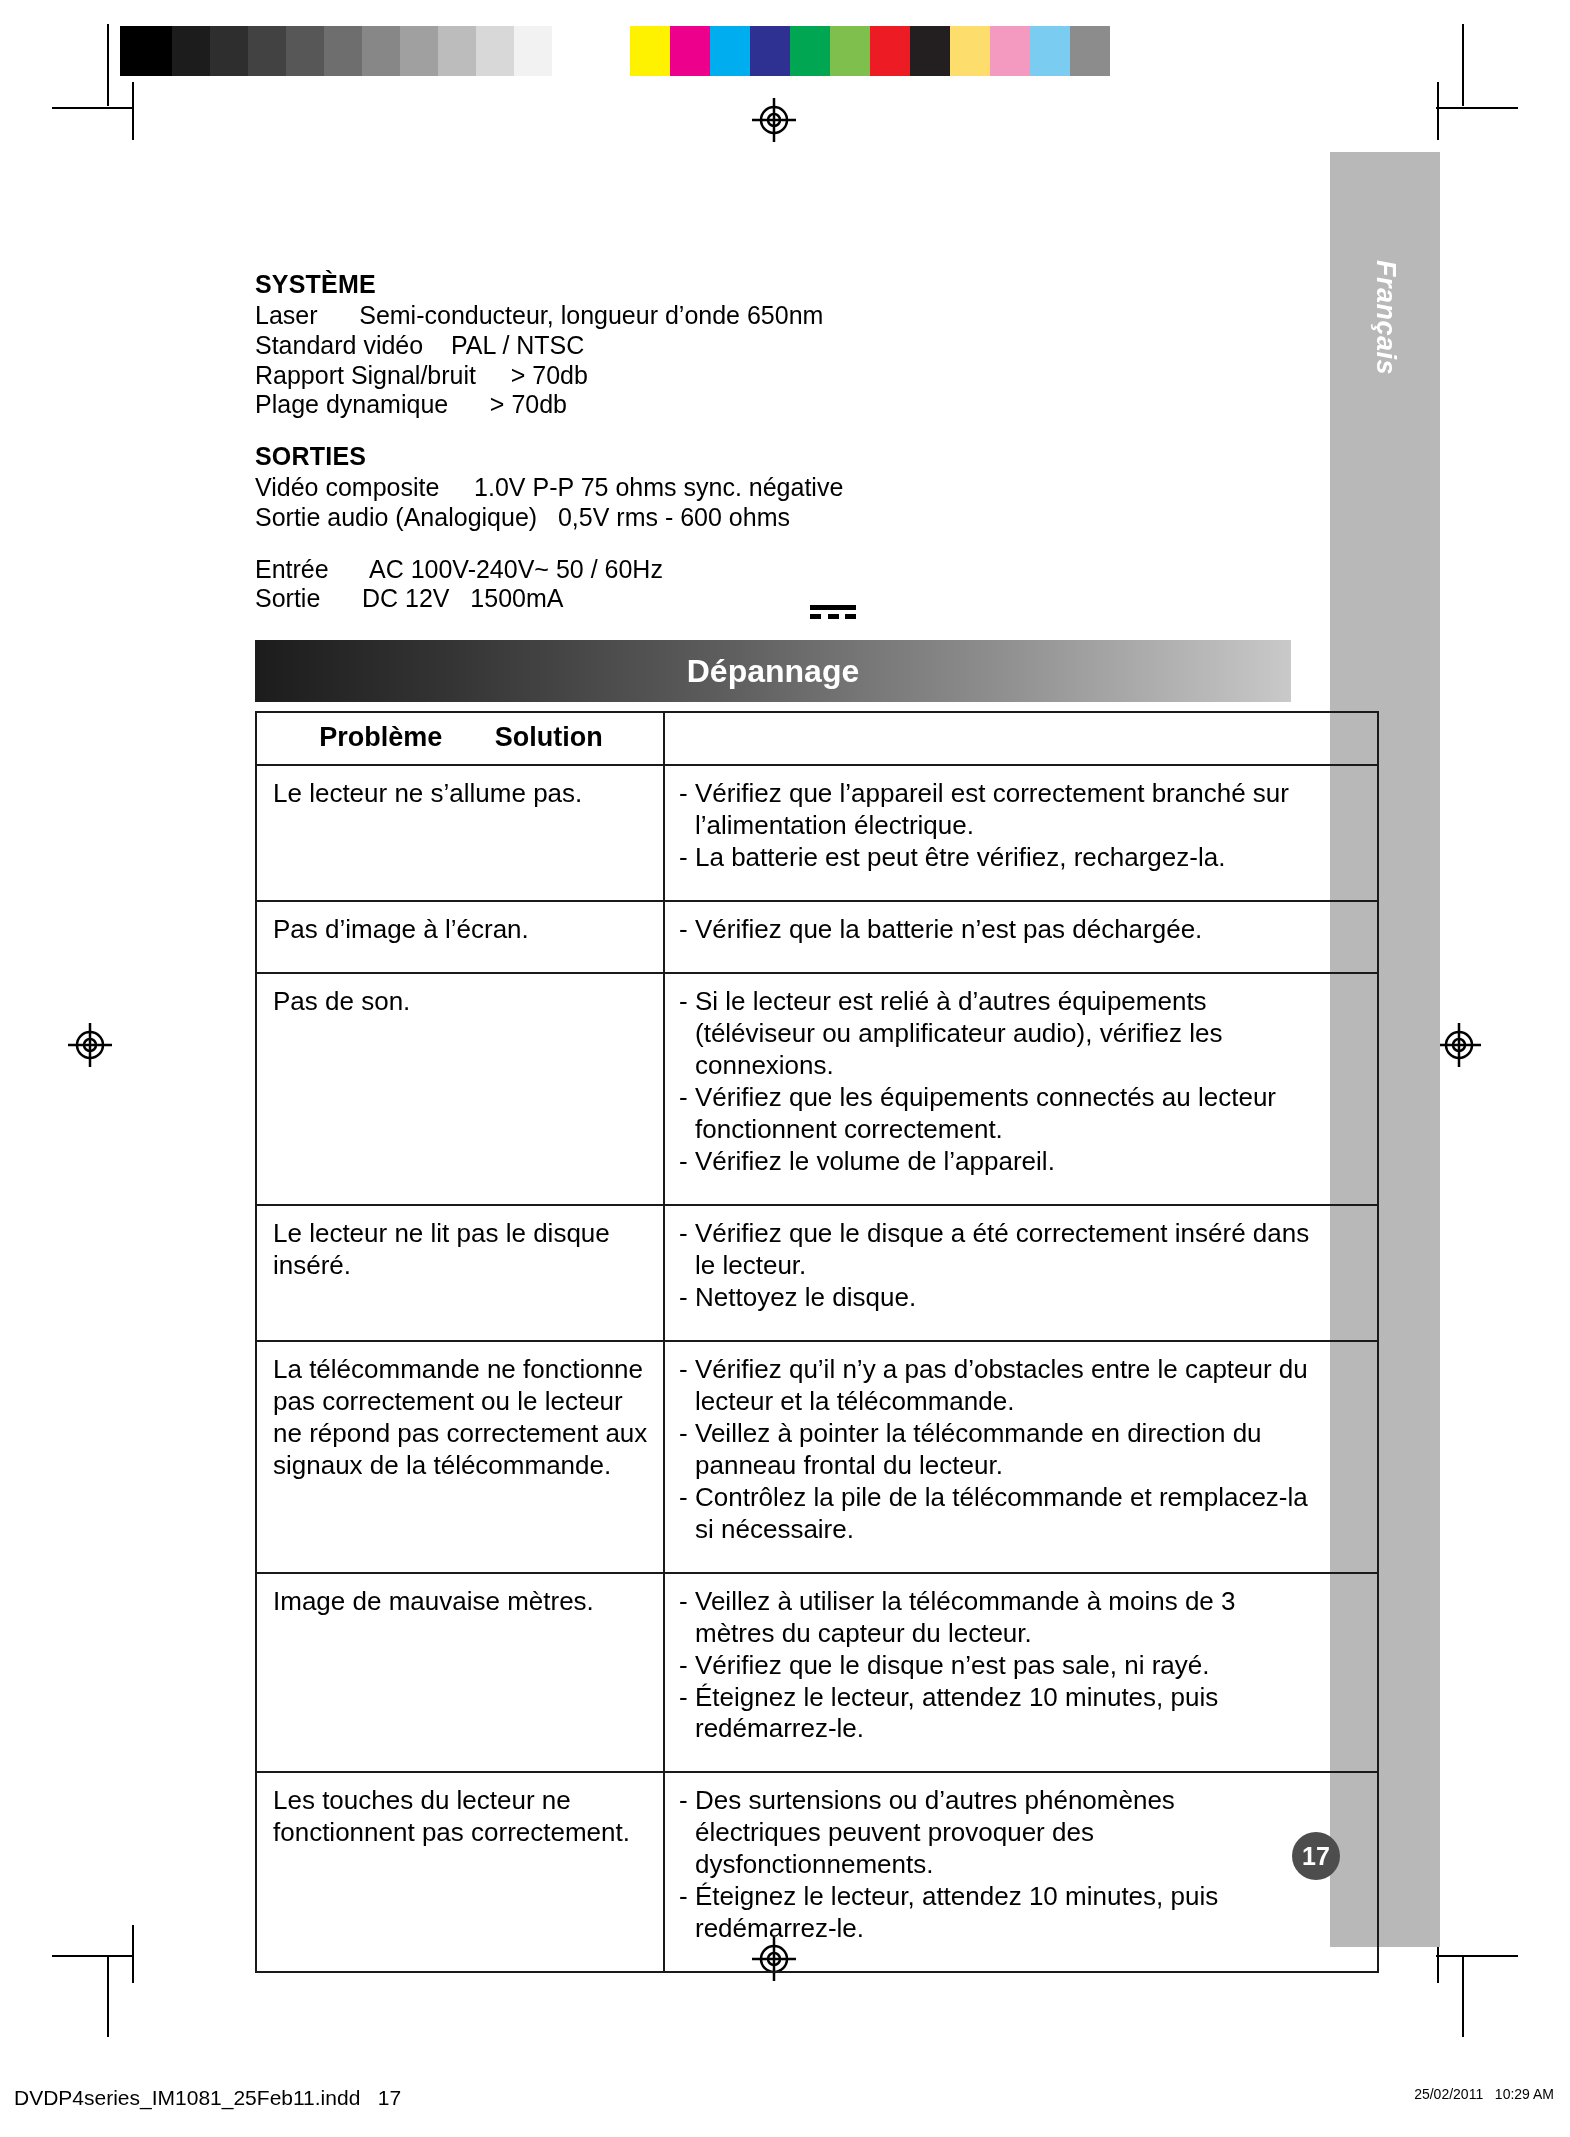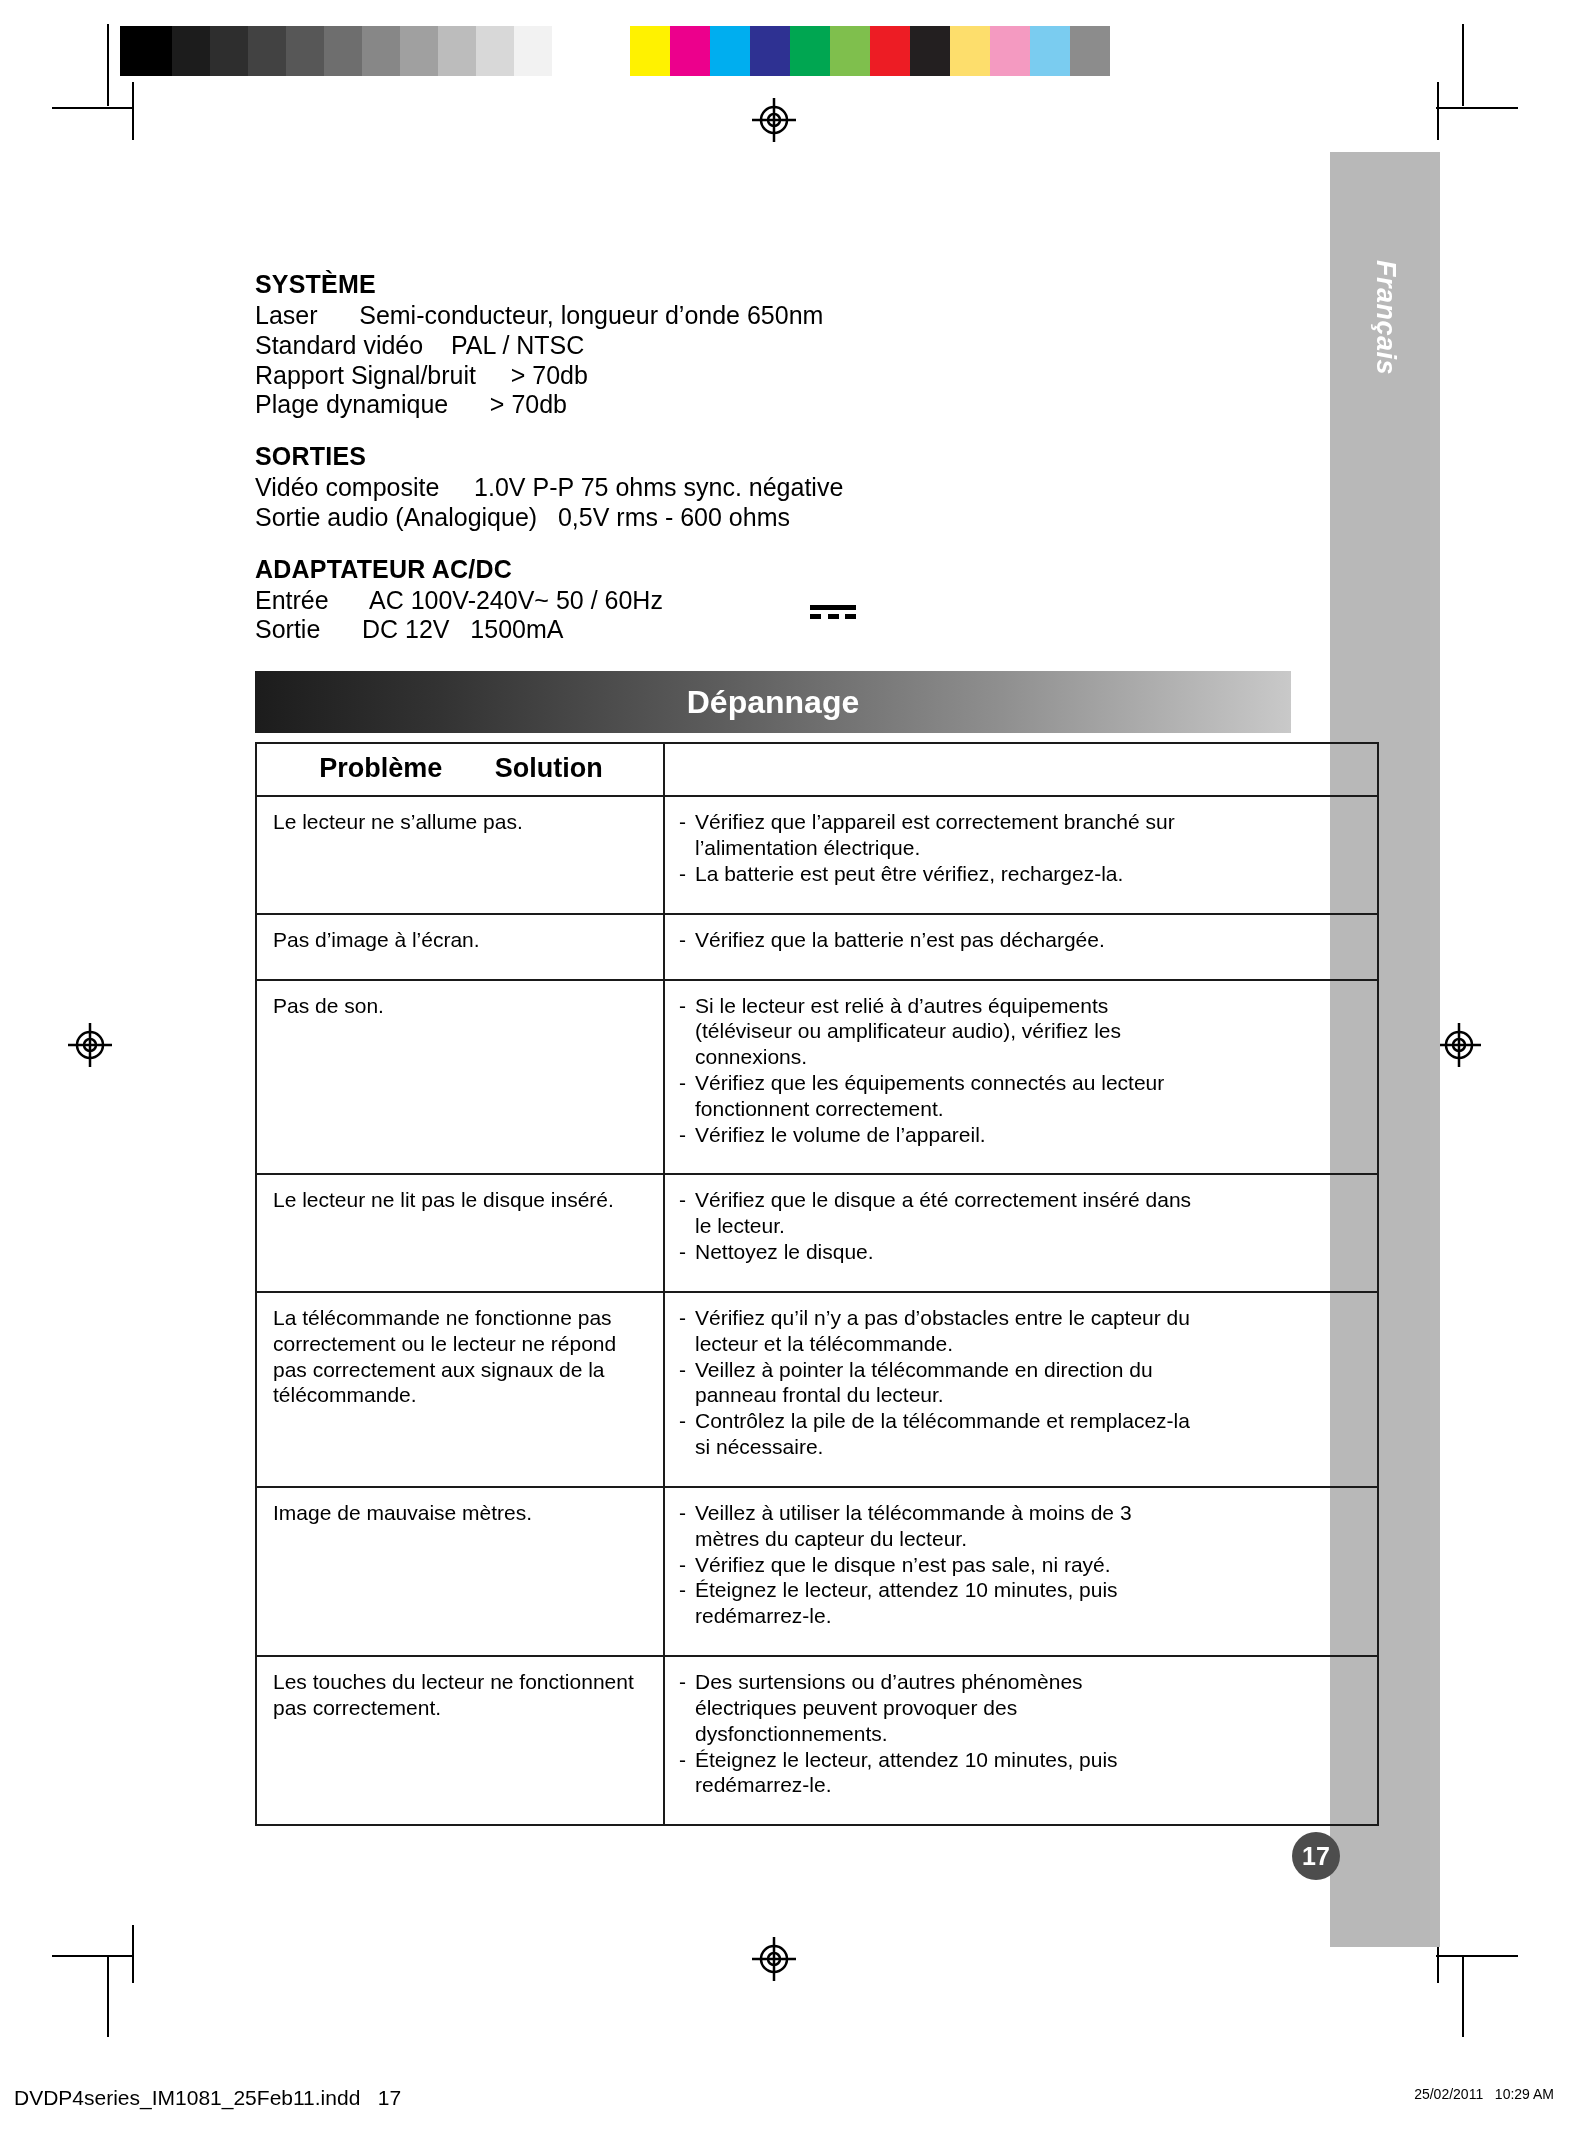--- a/index.html
+++ b/index.html
@@ -43,21 +43,21 @@
   #dcsym .d span{display:block;width:11px;height:5px;background:#000;}
 
   
   #banner{margin-top:26px;height:62px;width:1036px;
           background:linear-gradient(to right,#1c1c1c 0%,#333 18%,#5d5d5d 45%,#8f8f8f 72%,#c9c9c9 100%);
           display:flex;align-items:center;justify-content:center;}
   #banner span{color:#fff;font-weight:bold;font-size:32px;}
 
   
   table.tshoot{border-collapse:collapse;width:1124px;margin-top:9px;table-layout:fixed;}
-  table.tshoot td{border:2px solid #1a1a1a;vertical-align:top;font-size:21px;line-height:1.23;}
+  table.tshoot td{border:2px solid #1a1a1a;vertical-align:top;font-size:26px;line-height:1.23;}
   td.col-problem{width:376px;padding:12px 14px 26px 16px;}
   td.col-solution{width:auto;padding:12px 8px 26px 14px;}
   tr.hdr td{padding-top:8px;padding-bottom:10px;font-weight:bold;font-size:27px;text-align:center;}
   .bullet{display:flex;}
   .bullet .dash{width:16px;flex:0 0 16px;}
   .bullet .txt{flex:1;}
   .plain{padding-left:16px;}
 
   
   #footer-left{position:absolute;left:14px;top:2086px;font-size:21px;white-space:pre;}
@@ -158,21 +158,20 @@
     <div class="spec-line">Plage dynamique      &gt; 70db</div>
   </div>
 
   <div class="spec-block">
     <div class="spec-head">SORTIES</div>
     <div class="spec-line">Vidéo composite     1.0V P-P 75 ohms sync. négative</div>
     <div class="spec-line">Sortie audio (Analogique)   0,5V rms - 600 ohms</div>
   </div>
 
   <div class="spec-block adapter-wrap">
-    <div class="spec-head">ADAPTATEUR AC/DC</div>
     <div class="spec-line">Entrée      AC 100V-240V~ 50 / 60Hz</div>
     <div class="spec-line">Sortie      DC 12V   1500mA</div>
     <div id="dcsym">
       <div class="b"></div>
       <div class="d">
           <span></span>
           <span></span>
           <span></span>
         </div>
     </div>

